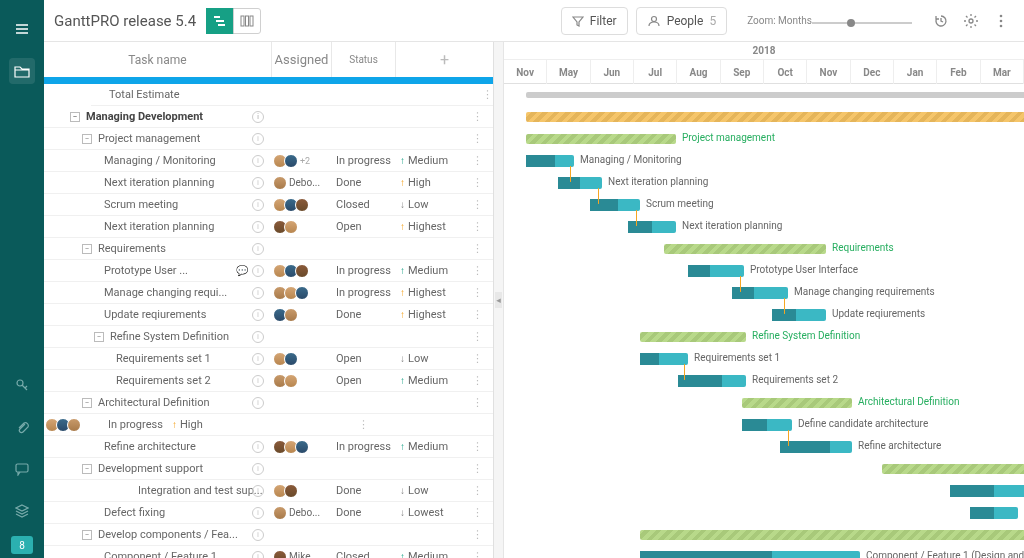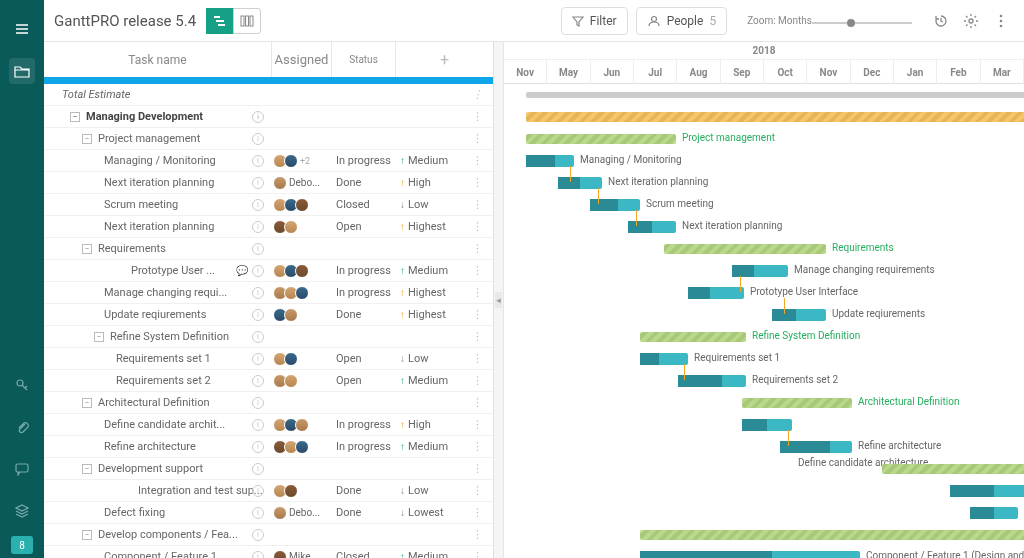--- a/index.html
+++ b/index.html
@@ -27,21 +27,21 @@
 
 .grid { width: 450px; border-right: 1px solid #e0e0e0; display: flex; flex-direction: column; }
 .gridhead { height: 42px; display: flex; border-bottom: 7px solid #0ea5e9; }
 .colname { width: 228px; border-right: 1px solid #e8e8e8; display: flex; align-items: center; justify-content: center; font-size: 12px; color: #888; }
 .colassign { width: 60px; border-right: 1px solid #e8e8e8; display: flex; align-items: center; justify-content: center; font-size: 13px; color: #888; text-align: center; }
 .colstatus { width: 64px; border-right: 1px solid #e8e8e8; display: flex; align-items: center; justify-content: center; font-size: 10px; color: #888; }
 .colprio { width: 66px; border-right: 1px solid #e8e8e8; display: flex; align-items: center; justify-content: center; font-size: 11px; color: #888; }
 .coladd { flex: 1; display: flex; align-items: center; justify-content: center; color: #bbb; cursor: pointer; }
 .gridbody { flex: 1; overflow: hidden; }
 .row { height: 22px; display: flex; border-bottom: 1px solid #f0f0f0; font-size: 11px; align-items: center; }
-.row.total { font-style: italic; color: #888; }
+.row.total { color: #888; margin-left: 47px; }
 .row .cname { width: 228px; display: flex; align-items: center; position: relative; color: #666; }
 .row .cname.bold { font-weight: 700; color: #444; }
 .row .toggle { width: 10px; height: 10px; border: 1px solid #bbb; font-size: 8px; display: inline-flex; align-items: center; justify-content: center; margin-right: 6px; color: #888; flex-shrink: 0; }
 .row .info { width: 12px; height: 12px; border: 1px solid #ccc; border-radius: 50%; font-size: 8px; display: inline-flex; align-items: center; justify-content: center; color: #ccc; position: absolute; right: 8px; }
 .row .chat { width: 12px; height: 12px; color: #bbb; position: absolute; right: 24px; font-size: 10px; }
 .row .cassign { width: 60px; display: flex; align-items: center; gap: -2px; padding-left: 4px; overflow: hidden; }
 .avatar { width: 14px; height: 14px; border-radius: 50%; background: #888; border: 1px solid #fff; margin-left: -3px; flex-shrink: 0; }
 .avatar.a1 { background: linear-gradient(#d4a574,#b8864f); }
 .avatar.a2 { background: linear-gradient(#3a6a8a,#2a4a6a); }
 .avatar.a3 { background: linear-gradient(#c89a6a,#a87a4a); }
@@ -291,21 +291,21 @@
               <span class="info">i</span>
             </div>
             <div class="cassign"></div>
             <div class="cstatus"></div>
             <div class="cprio">
               <span></span>
             </div>
             <div class="cdots">⋮</div>
           </div>
           <div class="row">
-            <div class="cname" style="padding-left:87px">
+            <div class="cname" style="padding-left:60px">
               <span>Prototype User ...</span>
               <span class="chat">💬</span>
               <span class="info">i</span>
             </div>
             <div class="cassign">
               <span class="avatar a1"></span>
               <span class="avatar a2"></span>
               <span class="avatar a4"></span>
             </div>
             <div class="cstatus">In progress</div>
@@ -400,24 +400,20 @@
               <span class="info">i</span>
             </div>
             <div class="cassign"></div>
             <div class="cstatus"></div>
             <div class="cprio">
               <span></span>
             </div>
             <div class="cdots">⋮</div>
           </div>
           <div class="row">
-            <div class="cname" style="padding-left:60px">
-              <span>Define candidate archit...</span>
-              <span class="info">i</span>
-            </div>
             <div class="cassign">
               <span class="avatar a1"></span>
               <span class="avatar a2"></span>
               <span class="avatar a3"></span>
             </div>
             <div class="cstatus">In progress</div>
             <div class="cprio">
               <span class="arrow-up">↑</span>
               <span>High</span>
             </div>
@@ -571,32 +567,32 @@
             <div class="bar task" style="left: 124px; width: 48px;">
               <div class="prog" style="width:50%"></div>
             </div>
             <div class="barlabel" style="left: 178px;">Next iteration planning</div>
           </div>
           <div class="grow">
             <div class="bar summary " style="left: 160px; width: 162px;"></div>
             <div class="barlabel green" style="left: 328px;">Requirements</div>
           </div>
           <div class="grow">
+            <div class="bar task" style="left: 184px; width: 56px;">
+              <div class="prog" style="width:40%"></div>
+            </div>
+            <div class="barlabel" style="left: 246px;">Prototype User Interface</div>
+          </div>
+          <div class="grow">
             <div class="bar task" style="left: 228px; width: 56px;">
               <div class="prog" style="width:40%"></div>
             </div>
             <div class="barlabel" style="left: 290px;">Manage changing requirements</div>
           </div>
           <div class="grow">
-            <div class="bar task" style="left: 184px; width: 56px;">
-              <div class="prog" style="width:40%"></div>
-            </div>
-            <div class="barlabel" style="left: 246px;">Prototype User Interface</div>
-          </div>
-          <div class="grow">
             <div class="bar task" style="left: 268px; width: 54px;">
               <div class="prog" style="width:45%"></div>
             </div>
             <div class="barlabel" style="left: 328px;">Update reqiurements</div>
           </div>
           <div class="grow">
             <div class="bar summary " style="left: 136px; width: 106px;"></div>
             <div class="barlabel green" style="left: 248px;">Refine System Definition</div>
           </div>
           <div class="grow">
@@ -612,21 +608,21 @@
             <div class="barlabel" style="left: 248px;">Requirements set 2</div>
           </div>
           <div class="grow">
             <div class="bar summary " style="left: 238px; width: 110px;"></div>
             <div class="barlabel green" style="left: 354px;">Architectural Definition</div>
           </div>
           <div class="grow">
             <div class="bar task" style="left: 238px; width: 50px;">
               <div class="prog" style="width:50%"></div>
             </div>
-            <div class="barlabel" style="left: 294px; margin-top: 39px;">Define candidate architecture</div>
+            <div class="barlabel" style="left: 294px;">Define candidate architecture</div>
           </div>
           <div class="grow">
             <div class="bar task" style="left: 276px; width: 72px;">
               <div class="prog" style="width:70%"></div>
             </div>
             <div class="barlabel" style="left: 354px;">Refine architecture</div>
           </div>
           <div class="grow">
             <div class="bar summary " style="left: 378px; width: 194px;"></div>
           </div>

